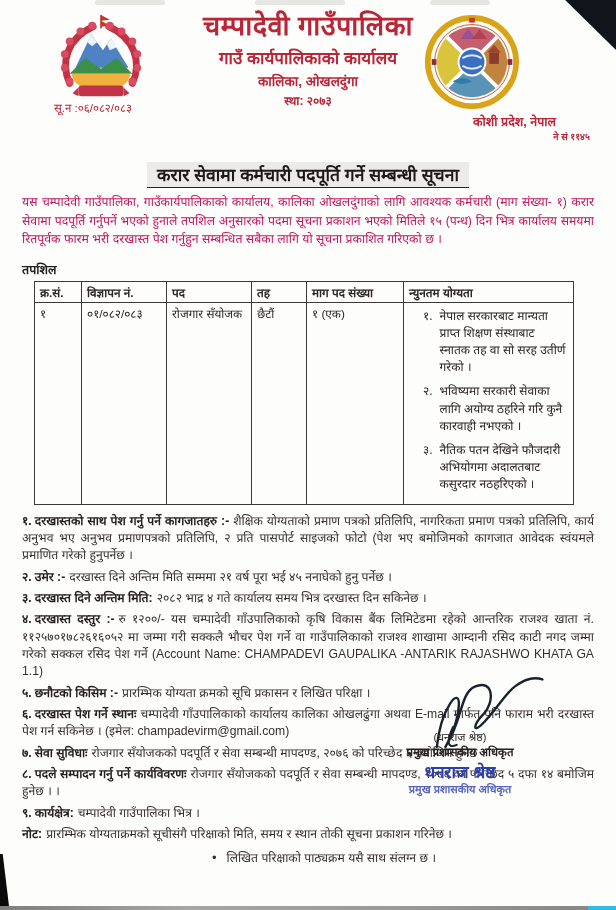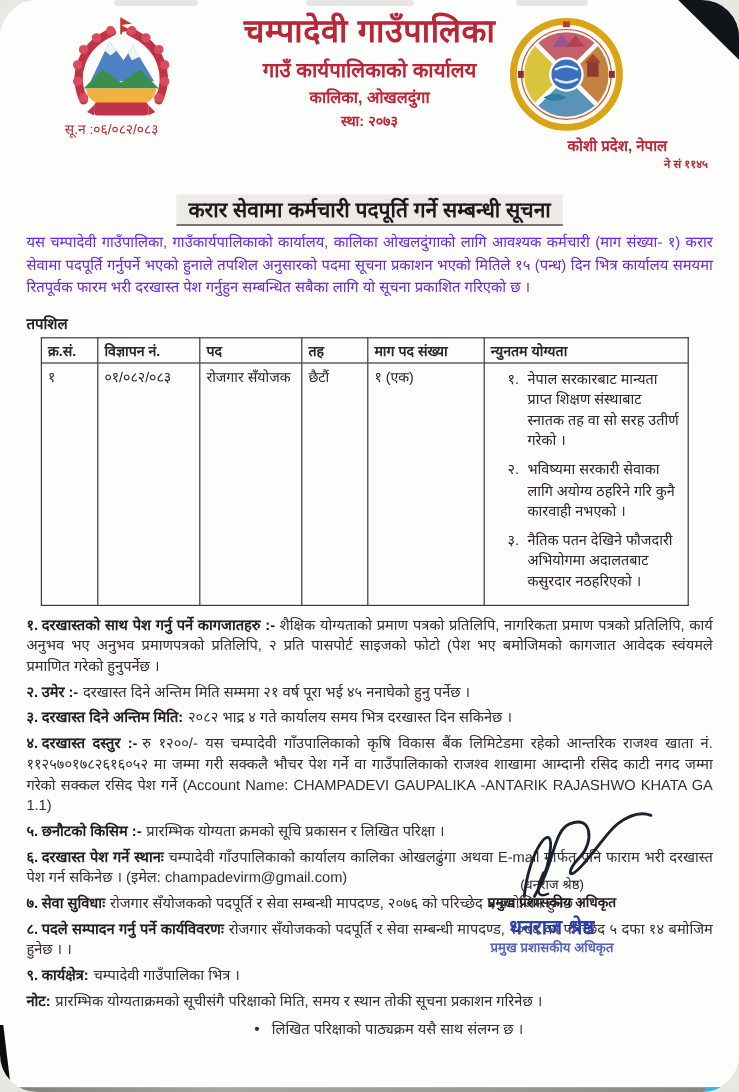--- a/index.html
+++ b/index.html
@@ -1,19 +1,19 @@
 <!DOCTYPE html>
 <html><head>
 <meta charset="utf-8">
 <style>
   html,body{margin:0;padding:0;background:#e9e7e2;}
   .page{
     position:relative;width:616px;height:910px;margin:0 auto;
     background:#fdfdfb;overflow:hidden;
-    font-family:"Liberation Sans",sans-serif;color:#332c2c;border-radius:31px;
+    font-family:"Liberation Sans",sans-serif;color:#332c2c;
   }
   
   .corner-fold{position:absolute;top:0;right:0;width:62px;height:50px;background:#10151c;
     clip-path:polygon(18% 0,100% 0,100% 100%);z-index:5;}
   .edge-smudge{position:absolute;top:0;height:5px;background:#b9b9b4;opacity:.35;border-radius:3px;}
   .bl-wedge{position:absolute;left:0;bottom:4px;width:9px;height:52px;background:#0c0c0c;
     clip-path:polygon(0 0,30% 0,100% 100%,0 100%);}
   .bottom-strip{position:absolute;left:0;bottom:0;width:100%;height:4px;
     background:linear-gradient(90deg,#55544f 0%,#8a8983 30%,#77766f 70%,#5d5c55 100%);opacity:.75;}
   .cyan-corner{position:absolute;right:0;bottom:0;width:28px;height:4px;background:#35b9e6;z-index:6;}
@@ -30,21 +30,21 @@
   .ref-no{position:absolute;left:54px;top:100px;color:#b82638;font-size:11.5px;font-weight:normal;}
   .province{position:absolute;right:60px;top:113px;color:#b82638;font-size:12.5px;font-weight:bold;}
   .era-note{position:absolute;right:26px;top:130px;color:#b82638;font-size:9.5px;font-weight:bold;}
 
   
   .content{padding:12px 22px;}
   .notice-title-wrap{text-align:center;margin-top:2px;}
   .notice-title{display:inline-block;font-size:17.5px;font-weight:bold;color:#1e1a1a;
     background:#edebe7;padding:0 10px 1px 10px;border-bottom:1.6px solid #2a2424;}
   .published{text-align:center;font-size:12px;font-weight:bold;color:#2a2424;margin-top:4px;}
-  .intro{font-size:12.3px;line-height:1.52;text-align:justify;margin-top:5px;color:#6d28d9;}
+  .intro{font-size:12.3px;line-height:1.52;text-align:justify;margin-top:5px;color:#be185d;}
   .tapasil{font-size:12.5px;font-weight:bold;margin-top:2px;color:#241f1f;}
 
   table.vacancy{border-collapse:collapse;margin:3px 0 8px 12px;width:540px;font-size:11.8px;}
   table.vacancy th,table.vacancy td{border:1.3px solid #3c3a38;padding:2px 5px;vertical-align:top;text-align:left;color:#2c2625;}
   table.vacancy th{font-weight:bold;white-space:nowrap;}
   .col-sn{width:36px;} .col-adv{width:74px;} .col-post{width:74px;} .col-lvl{width:44px;} .col-num{width:86px;}
   .qual-list{margin:0;padding:1px 0 2px 14px;}
   .qual-item{display:flex;gap:7px;margin:2px 0 7px 0;line-height:1.42;font-size:12px;}
   .qual-no{font-weight:normal;}
 

